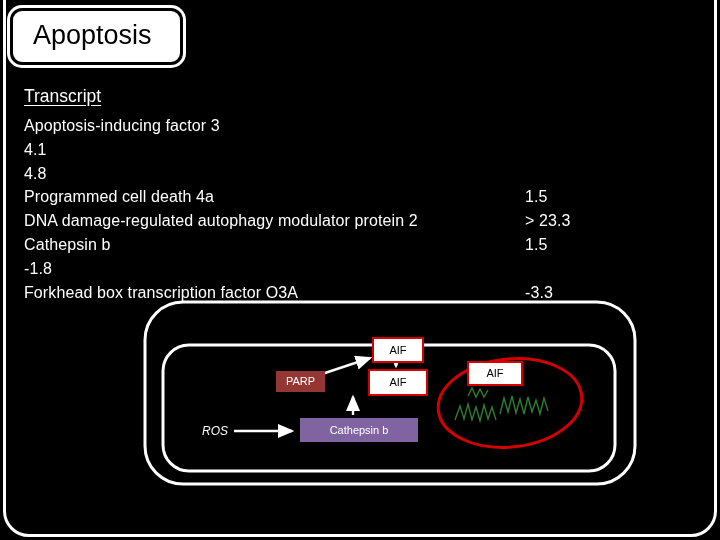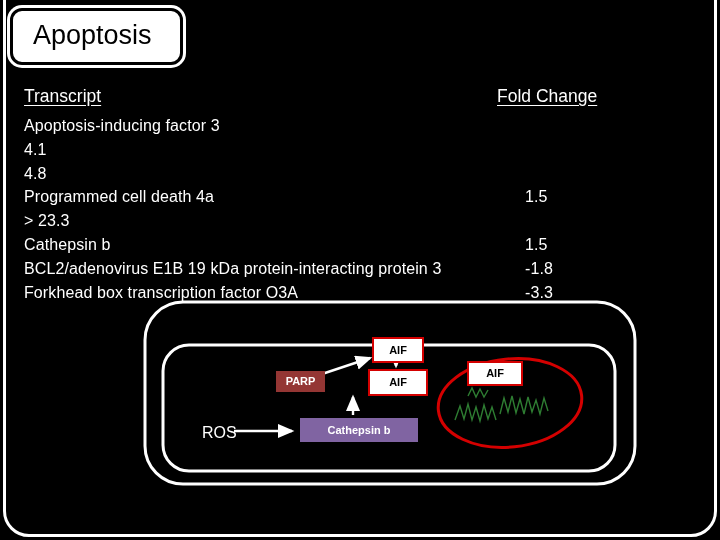--- a/index.html
+++ b/index.html
@@ -23,65 +23,64 @@
   .thead{display:grid;grid-template-columns:473px 1fr;font-size:17.5px;margin-bottom:7px;}
   .th{text-decoration:underline;text-underline-offset:3px;}
   .trow{display:grid;grid-template-columns:473px 1fr;font-size:16px;line-height:23.8px;letter-spacing:0.1px;gap:28px;}
   svg.canvas{position:absolute;left:0;top:0;width:720px;height:540px;pointer-events:none;}
   .memb{fill:none;stroke:var(--frame,#fff);stroke-width:3px;}
   .nucleus{fill:none;stroke:var(--red,#d40000);stroke-width:3px;}
   .squig{fill:none;stroke:var(--green,#2e7d32);stroke-width:1.4px;}
   .arrow{stroke:#fff;stroke-width:2.4px;fill:none;}
   .dbox{
     position:absolute;display:flex;align-items:center;justify-content:center;
-    font-size:11px;line-height:1;font-weight:bold;
+    font-size:11px;line-height:1;
   }
   .aif{background:#fff;border:2px solid var(--red,#d40000);color:#000;}
   .parp-box{background:var(--parp,#943634);color:#fff;}
   .cath-box{background:var(--cath,#8064a2);color:#fff;}
-  .ros-label{position:absolute;left:202px;top:424px;color:#fff;font-size:16px;}
+  .ros-label{position:absolute;left:202px;top:424px;color:#fff;font-size:12px;font-style:italic;}
 </style>
 </head>
 <body>
 
 <div class="slide">
 
   <div class="frame"></div>
 
   <div class="title-box">
     <span>Apoptosis</span>
   </div>
 
   <div class="ttable">
     <div class="thead">
       <span class="th">Transcript</span>
-      <span class="th">Fold Change</span>
     </div>
     <div class="trow">
       <span>Apoptosis-inducing factor 3</span>
     </div>
     <div class="trow">
       <span>4.1</span>
     </div>
     <div class="trow">
       <span>4.8</span>
     </div>
     <div class="trow">
       <span>Programmed cell death 4a</span>
       <span>1.5</span>
     </div>
     <div class="trow">
+      <span>DNA damage-regulated autophagy modulator protein 2</span>
       <span>&gt; 23.3</span>
     </div>
     <div class="trow">
       <span>Cathepsin b</span>
       <span>1.5</span>
     </div>
     <div class="trow">
-      <span>BCL2/adenovirus E1B 19 kDa protein-interacting protein 3</span>
       <span>-1.8</span>
     </div>
     <div class="trow">
       <span>Forkhead box transcription factor O3A</span>
       <span>-3.3</span>
     </div>
   </div>
 
   <svg class="canvas" viewBox="0 0 720 540">
     <defs>

